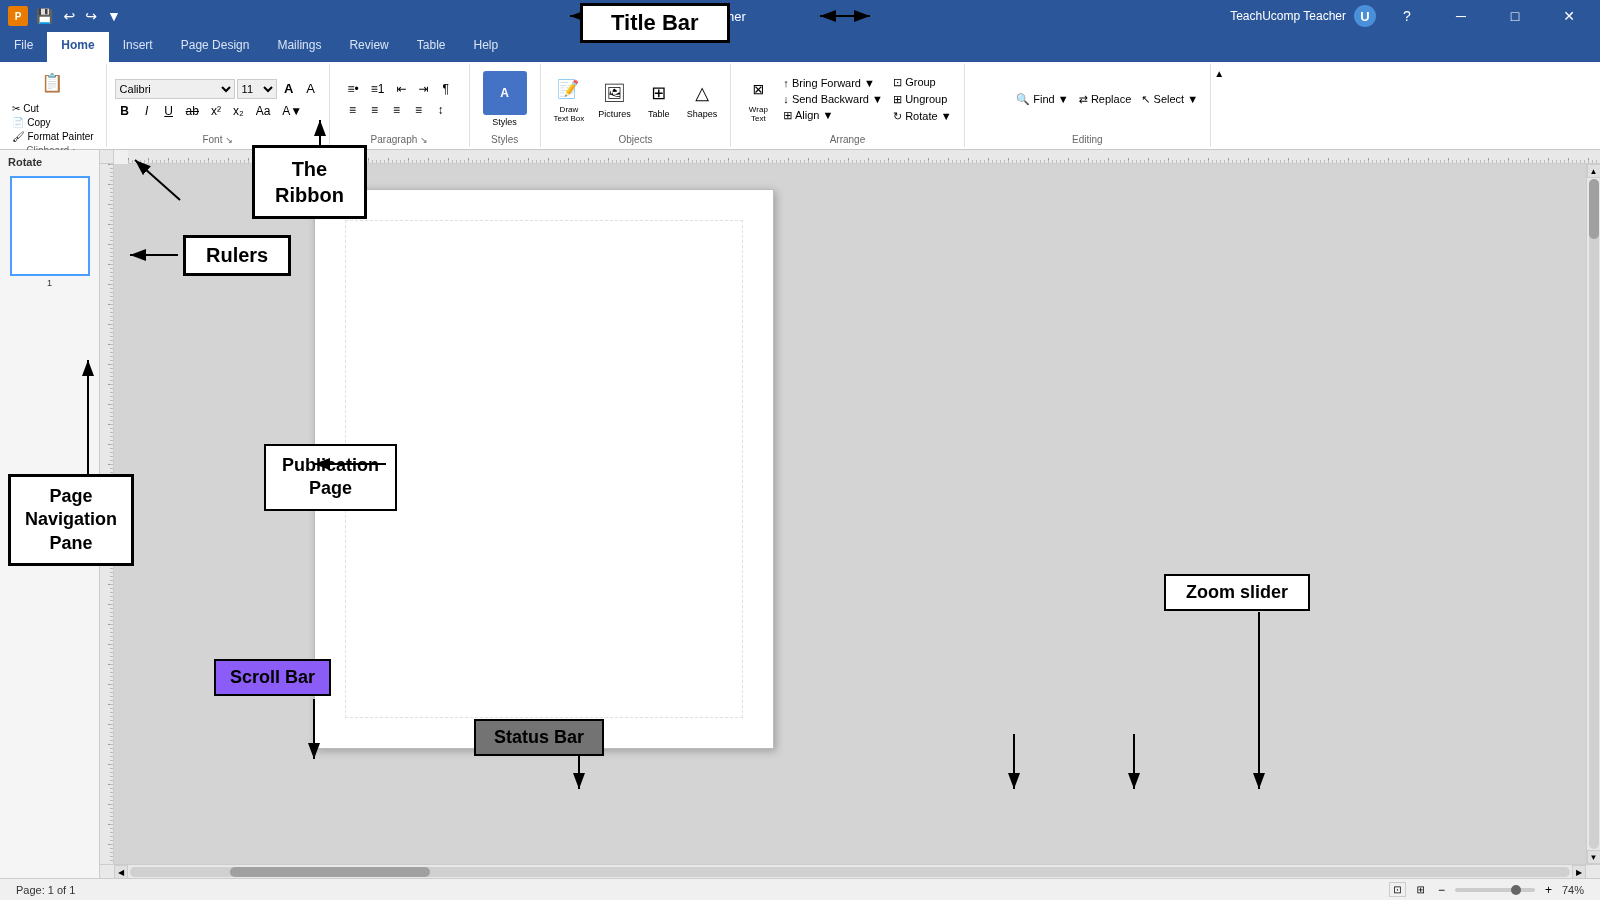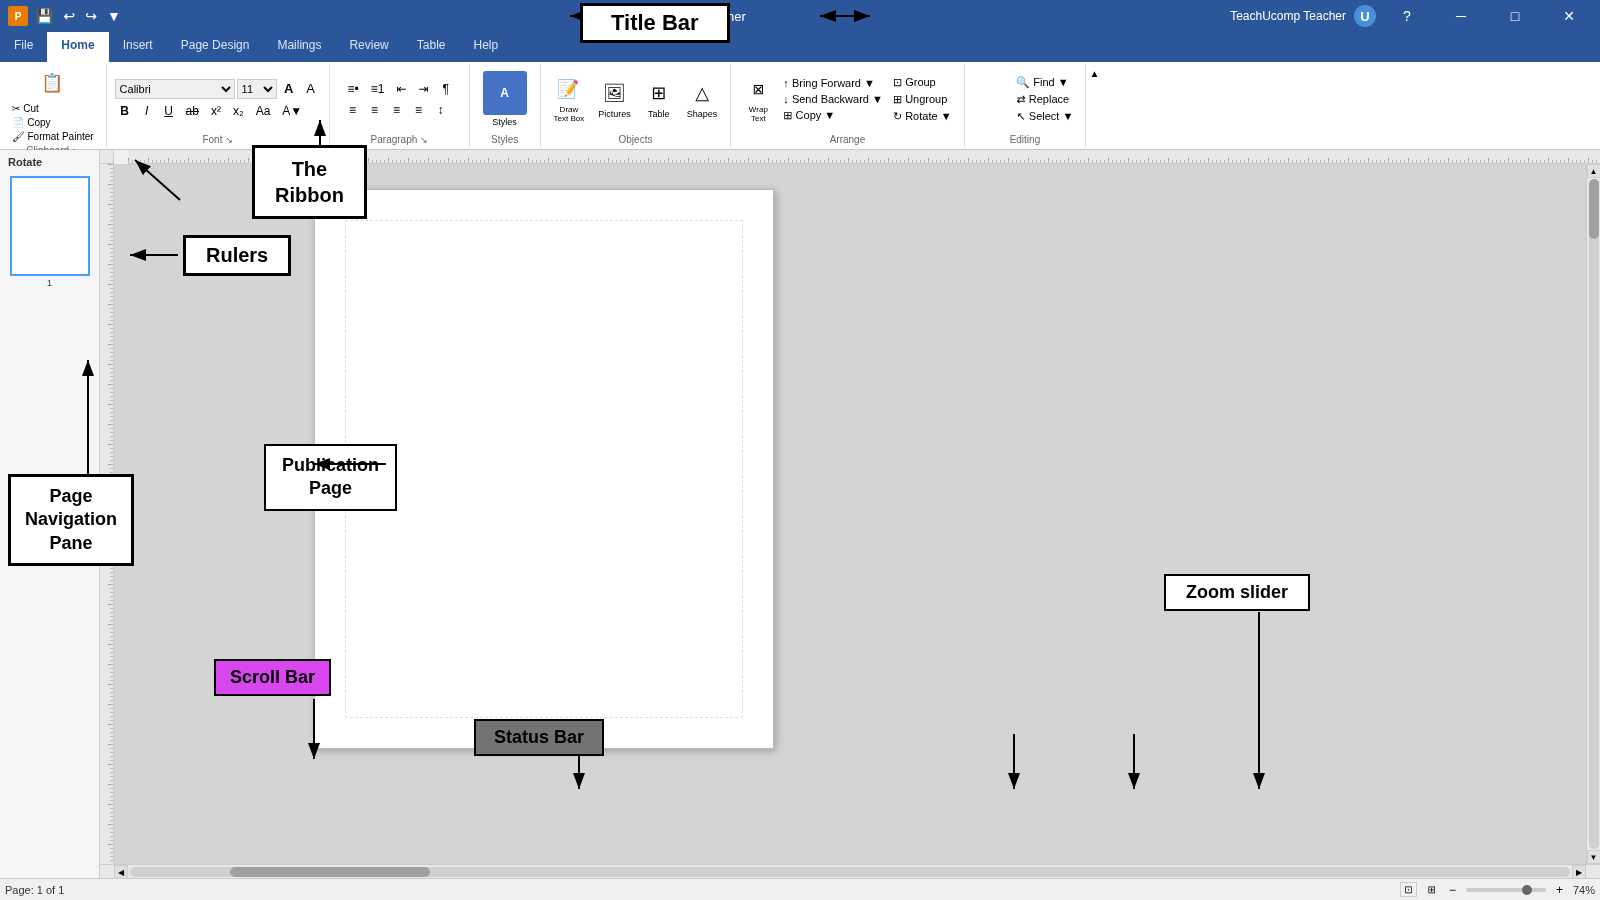--- a/index.html
+++ b/index.html
@@ -197,33 +197,33 @@
 
     <div class="ribbon-group" style="min-width:200px;">
       <div style="flex:1;display:flex;align-items:center;gap:2px;">
         <button class="ribbon-btn">
           <div class="ribbon-icon" style="font-size:14px;">⊠</div>
           <span style="font-size:8px;text-align:center;">Wrap<br>Text</span>
         </button>
         <div style="display:flex;flex-direction:column;gap:2px;">
           <button class="sm-btn">↑ Bring Forward ▼</button>
           <button class="sm-btn">↓ Send Backward ▼</button>
-          <button class="sm-btn">⊞ Copy ▼</button>
+          <button class="sm-btn">⊞ Align ▼</button>
         </div>
         <div style="display:flex;flex-direction:column;gap:2px;">
           <button class="sm-btn">⊡ Group</button>
           <button class="sm-btn">⊞ Ungroup</button>
           <button class="sm-btn">↻ Rotate ▼</button>
         </div>
       </div>
       <div class="ribbon-group-label">Arrange</div>
     </div>
 
     <div class="ribbon-group" style="min-width:100px;">
-      <div style="flex:1;display:flex;flex-direction:column;gap:2px;justify-content:center;margin-left:40px;">
+      <div style="flex:1;display:flex;flex-direction:row;gap:2px;justify-content:center;margin-left:40px;">
         <button class="sm-btn">🔍 Find ▼</button>
         <button class="sm-btn">⇄ Replace</button>
         <button class="sm-btn">↖ Select ▼</button>
       </div>
       <div class="ribbon-group-label">Editing</div>
     </div>
 
     <div style="width:16px;display:flex;align-items:flex-start;justify-content:center;padding-top:4px;">
       <button style="background:none;border:none;cursor:pointer;font-size:10px;">▲</button>
     </div>
@@ -276,21 +276,21 @@
               <marker id="arrowhead" markerWidth="8" markerHeight="6" refX="8" refY="3" orient="auto">
                 <polygon points="0 0, 8 3, 0 6" fill="black"></polygon>
               </marker>
               <marker id="arrowhead2" markerWidth="8" markerHeight="6" refX="8" refY="3" orient="auto">
                 <polygon points="0 0, 8 3, 0 6" fill="black"></polygon>
               </marker>
             </defs>
             <line x1="272" y1="300" x2="200" y2="300" stroke="black" stroke-width="2" marker-end="url(#arrowhead)"></line>
           </svg>
 
-          <div style="position:absolute;left:100px;top:495px;border:2.5px solid black;background:#d946ef;padding:6px 14px;font-weight:900;font-size:18px;text-align:center;">
+          <div style="position:absolute;left:100px;top:495px;border:2.5px solid black;background:#8b5cf6;padding:6px 14px;font-weight:900;font-size:18px;text-align:center;">
             Scroll Bar
           </div>
 
           <svg style="position:absolute;top:0;left:0;width:100%;height:100%;pointer-events:none;overflow:visible;">
             <line x1="200" y1="535" x2="200" y2="595" stroke="black" stroke-width="2" marker-end="url(#arrowhead2)"></line>
           </svg>
 
           <div style="position:absolute;left:360px;top:555px;border:2.5px solid black;background:#737373;padding:6px 18px;font-weight:900;font-size:18px;text-align:center;">
             Status Bar
           </div>
@@ -349,21 +349,21 @@
         <div style="flex:1;height:10px;background:#d0d0d0;margin:2px 2px;border-radius:5px;">
           <div style="width:200px;height:10px;background:#a0a0a0;border-radius:5px;margin-left:100px;"></div>
         </div>
         <button style="width:14px;height:14px;background:#e0e0e0;border:1px solid #ccc;cursor:pointer;font-size:8px;padding:0;flex-shrink:0;">▶</button>
         <div style="width:14px;flex-shrink:0;"></div>
       </div>
 
     </div>
   </div>
 
-  <div id="status-bar" style="height:22px;background:#f0f0f0;border-top:1px solid #ccc;display:flex;align-items:center;justify-content:space-between;padding:0 5px;font-size:11px;gap:18px;">
+  <div id="status-bar" style="height:22px;background:#f0f0f0;border-top:1px solid #ccc;display:flex;align-items:center;justify-content:space-between;padding:0 16px;font-size:11px;gap:18px;">
     <div style="color:#333;">Page: 1 of 1</div>
     <div class="status-right" style="display:flex;align-items:center;gap:8px;">
       <button style="background:none;border:1px solid #ccc;cursor:pointer;font-size:10px;padding:1px 3px;">⊡</button>
       <button style="background:none;border:none;cursor:pointer;font-size:10px;padding:1px 3px;">⊞</button>
       <div style="cursor:pointer;font-size:12px;padding:0 2px;">−</div>
       <div style="width:80px;height:4px;background:#ccc;border-radius:2px;position:relative;cursor:pointer;">
         <div style="width:10px;height:10px;background:#666;border-radius:50%;position:absolute;top:-3px;left:70%;"></div>
       </div>
       <div style="cursor:pointer;font-size:12px;padding:0 2px;">+</div>
       <span style="color:#333;">74%</span>

